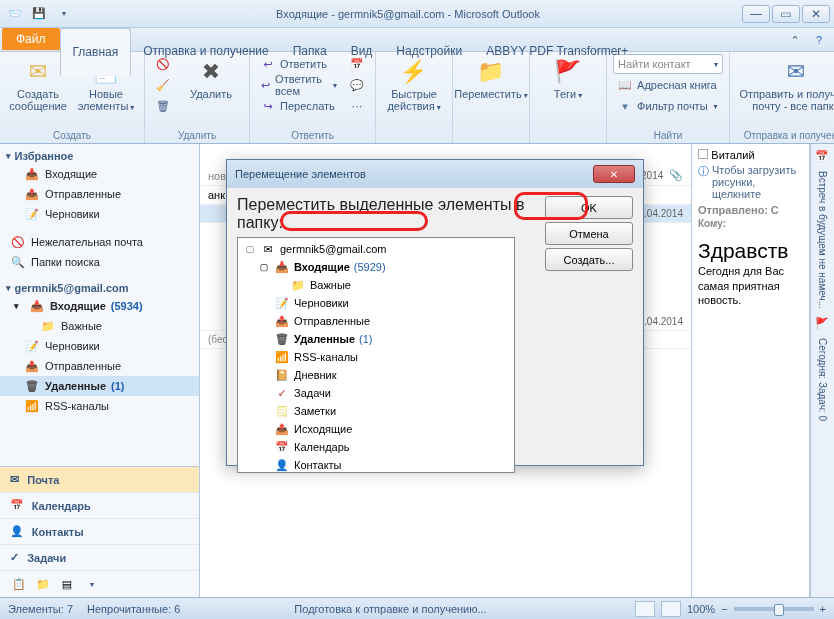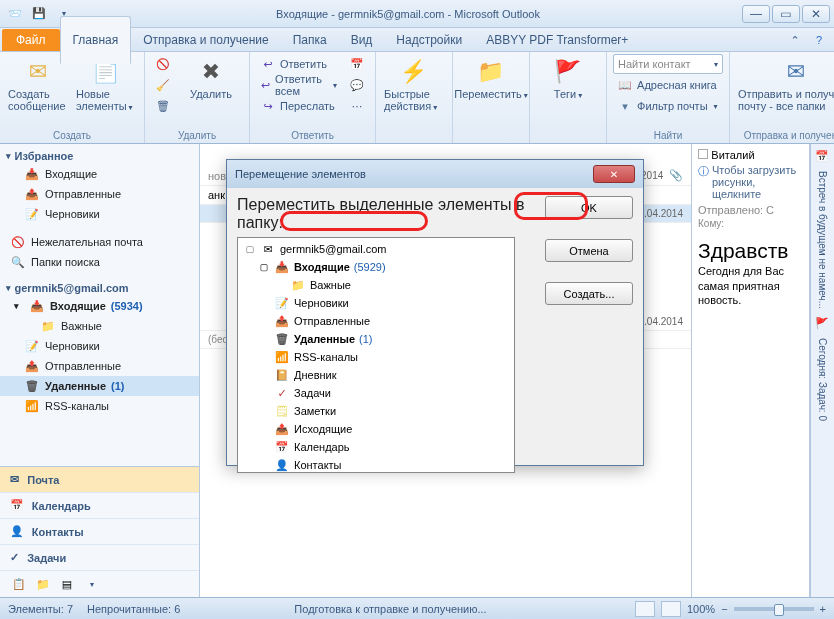--- a/index.html
+++ b/index.html
@@ -5,34 +5,34 @@
 * { margin: 0; padding: 0; box-sizing: border-box; font-family: "Segoe UI", Tahoma, sans-serif; font-size: 11px; }
 body { background: #fff; width: 834px; height: 619px; overflow: hidden; position: relative; }
 
 .titlebar { height: 28px; background: linear-gradient(#eaf1fa,#d7e6f5); display: flex; align-items: center; padding: 0 4px; border-bottom: 1px solid #b6c9de; }
 .titlebar .qat { display: flex; gap: 2px; }
 .titlebar .qat .qbtn { width: 22px; height: 20px; border: 1px solid transparent; border-radius: 2px; display: flex; align-items: center; justify-content: center; cursor: pointer; }
 .titlebar .title { flex: 1; text-align: center; color: #3b5a82; }
 .titlebar .winbtns { display: flex; gap: 2px; }
 .titlebar .winbtns div { width: 28px; height: 18px; border: 1px solid #9db8d6; border-radius: 3px; display: flex; align-items: center; justify-content: center; background: linear-gradient(#f5f9fd,#d7e6f5); cursor: pointer; font-size: 12px; color: #3b5a82; }
 
-.ribbon-tabs { height: 24px; background: linear-gradient(#e9f0f9,#d8e6f4); display: flex; align-items: center; border-bottom: 1px solid #b6c9de; position: relative; }
+.ribbon-tabs { height: 24px; background: linear-gradient(#e9f0f9,#d8e6f4); display: flex; align-items: flex-start; border-bottom: 1px solid #b6c9de; position: relative; }
 .file-tab { background: #f78f1e; color: #fff; padding: 4px 14px; font-size: 12px; border-radius: 2px 2px 0 0; margin-left: 2px; cursor: pointer; }
 .tab { padding: 16px 12px; color: #3b5a82; cursor: pointer; font-size: 12px; }
 .tab.active { background: #f3f7fc; border: 1px solid #b6c9de; border-bottom: 1px solid #f3f7fc; border-radius: 3px 3px 0 0; margin-bottom: -1px; }
 .ribbon-help { position: absolute; right: 6px; top: 3px; display: flex; gap: 6px; }
 .ribbon-help div { width: 18px; height: 18px; display: flex; align-items:center; justify-content:center; color:#3b5a82; cursor:pointer; border:1px solid transparent; }
 
 .ribbon { height: 92px; background: linear-gradient(#f3f7fc,#e2ecf7); border-bottom: 1px solid #9db8d6; display: flex; }
 .group { border-right: 1px solid #c6d6e8; padding: 2px 6px 0; display: flex; flex-direction: column; }
 .group-content { flex: 1; display: flex; align-items: flex-start; gap: 4px; }
 .group-label { text-align: center; color: #5f7ea3; font-size: 10px; padding: 2px 0; }
 .big-btn { display: flex; flex-direction: column; align-items: center; width: 64px; padding: 2px; cursor: pointer; border-radius: 3px; }
 .big-btn .ic { width: 32px; height: 32px; display:flex; align-items:center; justify-content:center; font-size: 22px; }
-.big-btn span { text-align: left; line-height: 1.1; color: #3b5a82; }
+.big-btn span { text-align: center; line-height: 1.1; color: #3b5a82; }
 .stack { display:flex; flex-direction:column; gap:1px; }
 .small-btn { display:flex; align-items:center; gap:4px; padding:2px 4px; cursor:pointer; color:#3b5a82; border-radius:2px; height:20px; }
 .small-btn .si { width:16px; height:16px; display:flex; align-items:center; justify-content:center; }
 .caret { font-size:8px; color:#3b5a82; margin-left:2px; }
 
 .main { display:flex; height: calc(619px - 28px - 24px - 92px - 22px); }
 .navpane { width: 200px; background: #f4f8fc; border-right:1px solid #b6c9de; display:flex; flex-direction:column; }
 .navscroll { flex:1; overflow:auto; padding:4px 0; }
 .navhdr { display:flex; align-items:center; gap:4px; padding:2px 6px; color:#3b5a82; font-weight:bold; cursor:pointer; }
 .navitem { display:flex; align-items:center; gap:5px; padding:2px 6px 2px 24px; cursor:pointer; color:#222; }
@@ -48,40 +48,40 @@
 .modicons div { width:18px; height:18px; display:flex; align-items:center; justify-content:center; cursor:pointer; }
 
 .listpane { flex:1; border-right:1px solid #b6c9de; background:#fff; position:relative; }
 .msgrow { display:flex; align-items:center; padding:3px 8px; border-bottom:1px solid #eee; gap:6px; }
 .msgrow .d { color:#666; margin-left:auto; font-size:10px; }
 
 .readpane { width: 118px; background:#fff; border-right:1px solid #b6c9de; padding:4px 6px; overflow:hidden; }
 .readpane h2 { font-size:18px; color:#3b5a82; margin-bottom:4px; }
 .readpane .from { font-size:12px; margin-bottom:2px; }
 .readpane .info { font-size:10px; color:#4b6a90; display:flex; gap:3px; margin-bottom:4px; }
-.readpane .meta { font-size:10px; color:#888; margin-bottom:2px; }
+.readpane .meta { font-size:10px; color:#888; margin-bottom:2px;font-weight:bold; }
 .readpane .body { font-family:"Times New Roman",serif; font-size:14px; line-height:1.3; }
 
 .todobar { width: 24px; background:#eaf1fa; border-left:1px solid #b6c9de; writing-mode: vertical-rl; text-orientation: mixed; display:flex; align-items:center; padding:6px 0; gap:8px; color:#3b5a82; }
 .todobar .v { font-size:10px; }
 
 .statusbar { height:22px; background: linear-gradient(#e2ecf7,#cadcef); border-top:1px solid #9db8d6; display:flex; align-items:center; padding:0 8px; gap:14px; color:#3b5a82; font-size:11px; }
 .statusbar .right { margin-left:auto; display:flex; align-items:center; gap:6px; }
 .statusbar .vbtn { width:20px; height:16px; border:1px solid #a8c0da; background:#f0f6fc; cursor:pointer; }
 .zoomslider { width:80px; height:4px; background:#a8c0da; position:relative; }
 .zoomslider::after { content:""; position:absolute; left:50%; top:-3px; width:8px; height:10px; background:#f0f6fc; border:1px solid #6f93b9; border-radius:2px; }
 
 
 .dialog { position:absolute; left:226px; top:159px; width:418px; height:307px; background:#f0f0f0; border:1px solid #5a7aa0; box-shadow:0 4px 16px rgba(0,0,0,.3); z-index:50; }
 .dialog .dtitle { height:28px; background: linear-gradient(#d7e6f5,#bdd4ea); display:flex; align-items:center; padding:0 8px; color:#2c4a6e; font-size:12px; }
 .dialog .dclose { margin-left:auto; width:42px; height:18px; background: linear-gradient(#e07f7f,#c94b4b); border:1px solid #8d3030; border-radius:3px; color:#fff; display:flex; align-items:center; justify-content:center; cursor:pointer; font-size:10px; }
 .dialog .dbody { padding:8px 10px; display:flex; gap:8px; }
 .dialog .prompt { font-size:16px; margin-bottom:5px; color:#222; }
 .dialog .tree { width:278px; height:236px; border:1px solid #888; background:#fff; overflow:auto; padding:2px; }
-.dialog .dright { display:flex; flex-direction:column; gap:20px; }
+.dialog .dright { display:flex; flex-direction:column; gap:3px; }
 .dialog .dbtn { width:88px; height:23px; background: linear-gradient(#fdfdfd,#e4e4e4); border:1px solid #8a8a8a; border-radius:3px; cursor:pointer; font-size:11px; }
 .dialog .tnode { display:flex; align-items:center; gap:4px; padding:1px 0 1px 4px; cursor:pointer; }
 .dialog .tnode .tw { width:12px; text-align:center; color:#666; font-size:9px; }
 .dialog .tnode .ti { width:16px; height:16px; display:flex; align-items:center; justify-content:center; }
 .dialog .tnode.l1 { padding-left: 18px; }
 .dialog .tnode.l2 { padding-left: 50px; }
 .dialog .tnode.bold { font-weight:bold; }
 .dialog .tnode .cnt { color:#1e5fb3; font-weight:normal; }
 
 .hl-red { border:3px solid #e22; border-radius:10px; position:absolute; pointer-events:none; z-index:60; }

